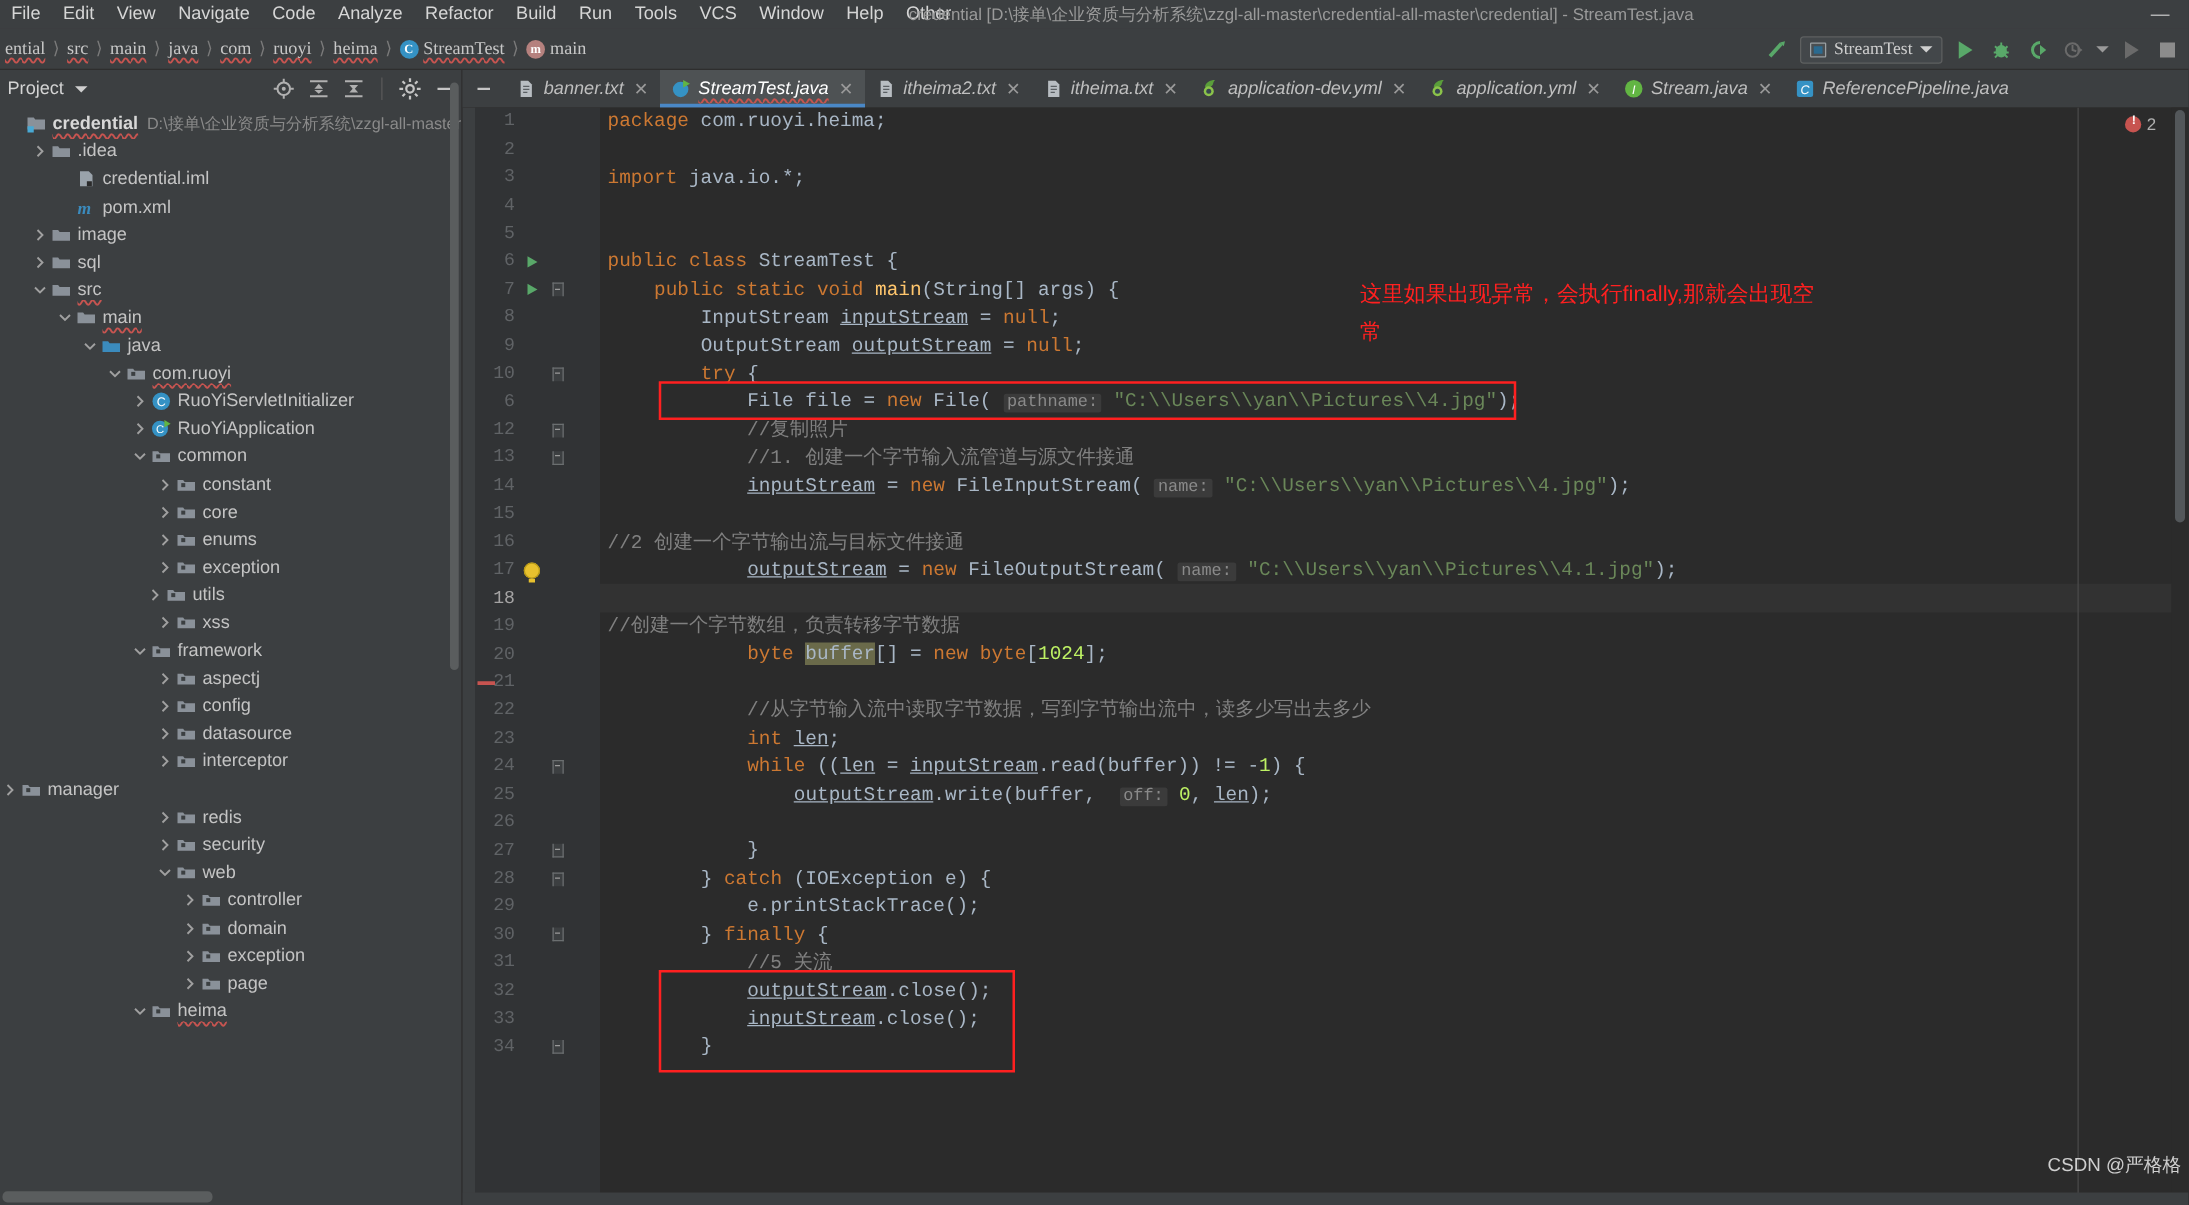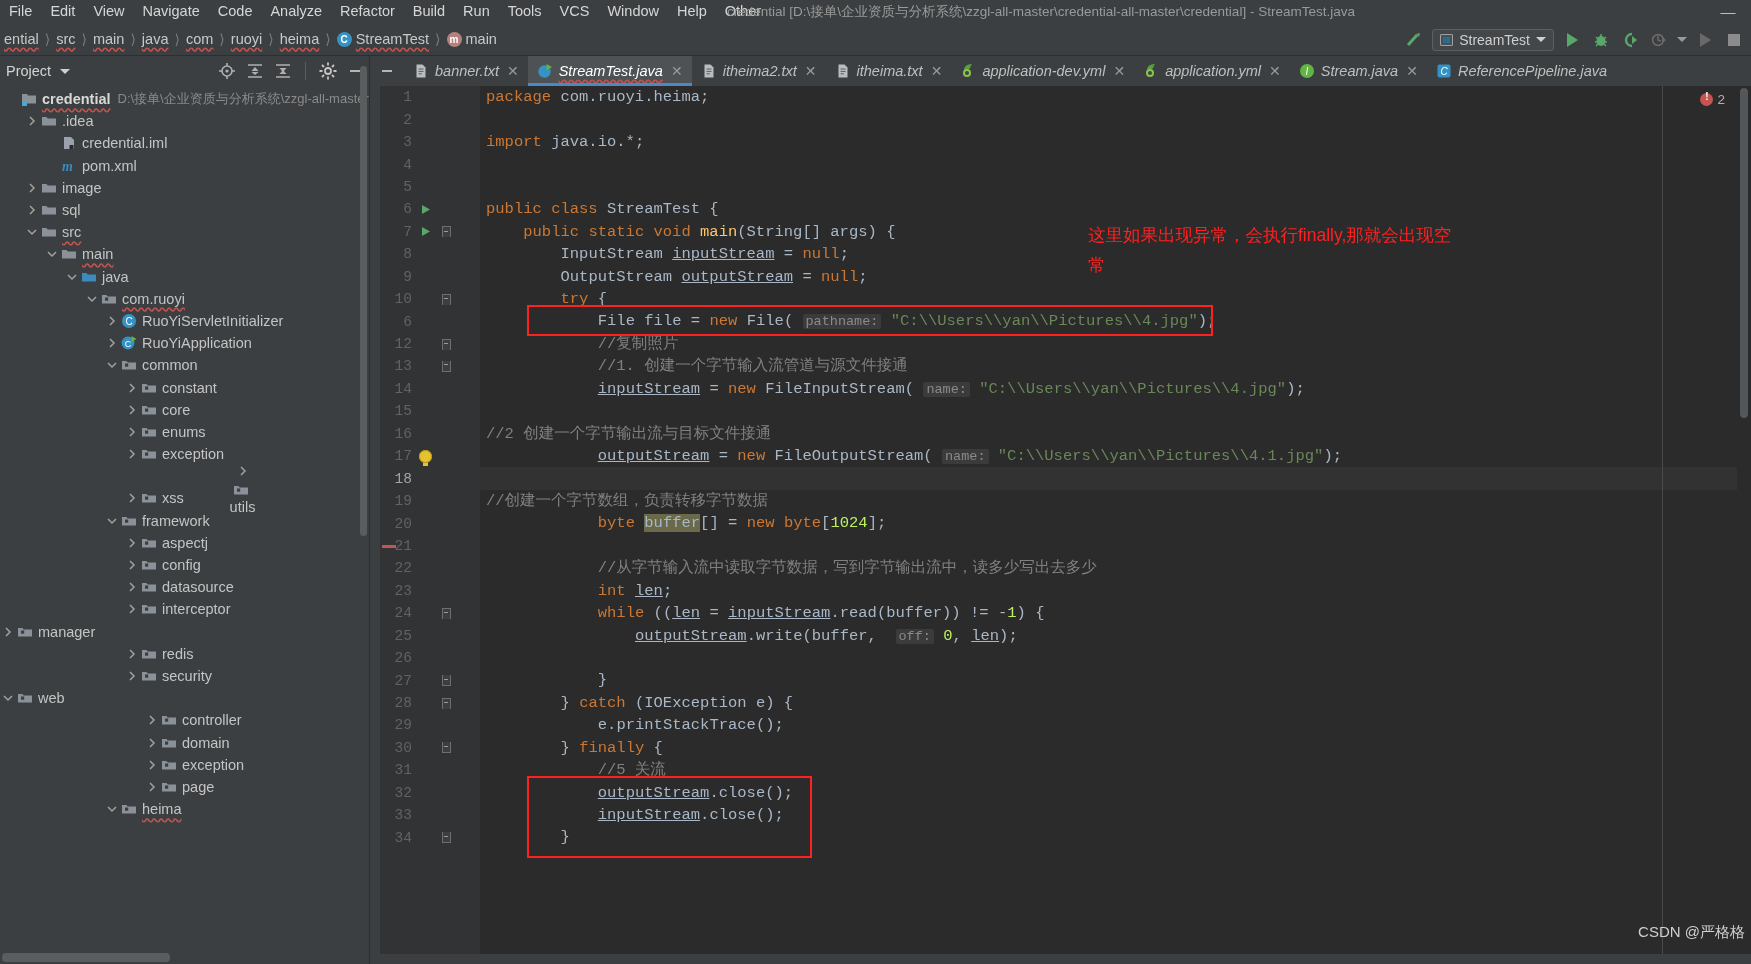--- a/index.html
+++ b/index.html
@@ -27,21 +27,21 @@
     font-size: 13.5px; color: #9a9a9a; white-space: nowrap;
   }
   .win-min {
     position: absolute; right: 8px; top: 0; width: 30px; height: 23px;
     color: #c0c0c0; font-size: 15px; text-align: center; line-height: 23px;
   }
 
   
   .navbar {
     height: 33px; background: #3c3f41; display: flex; align-items: center;
-    position: relative; flex: 0 0 33px; border-bottom: 1px solid #2e2e2e;
+    position: relative; flex: 0 0 33px; border-bottom: 1px solid #2e2e2e; font-family: Liberation Serif, serif;
   }
   .crumbs { display: flex; align-items: center; padding-left: 0px; }
   .crumb {
     font-size: 14.5px; color: #c8c8c8; padding: 0 4px; white-space: nowrap;
     position: relative; display: inline-flex; align-items: center; gap: 4px;
   }
   .crumb.squiggle > .ctext { text-decoration: underline wavy #c75450; text-underline-offset: 3px; }
   .crumb-sep { color: #7a7a7a; font-size: 14px; padding: 0 2px; }
   .crumb .badge {
     display: inline-block; width: 15px; height: 15px; border-radius: 50%;
@@ -543,21 +543,21 @@
               </svg>
             </span>
             <span class="ico">
               <svg width="16" height="16" viewBox="0 0 16 16">
                 <path d="M1 4 h4.5 l1.2 1.6 H15 v7 H1 Z" fill="#8a9199"></path>
                 <rect x="4" y="6.5" width="3.2" height="3.2" fill="#3b3f41"></rect>
               </svg>
             </span>
             <span class="lbl">exception</span>
           </div>
-          <div class="node" style="padding-left: 116px; flex-direction: column;">
+          <div class="node" style="padding-left: 116px;">
             <span class="arrow">
               <svg width="10" height="12" viewBox="0 0 10 12">
                 <path d="M3 2 L7 6 L3 10" stroke="#a0a0a0" stroke-width="1.5" fill="none"></path>
               </svg>
             </span>
             <span class="ico">
               <svg width="16" height="16" viewBox="0 0 16 16">
                 <path d="M1 4 h4.5 l1.2 1.6 H15 v7 H1 Z" fill="#8a9199"></path>
                 <rect x="4" y="6.5" width="3.2" height="3.2" fill="#3b3f41"></rect>
               </svg>
@@ -683,21 +683,21 @@
               </svg>
             </span>
             <span class="ico">
               <svg width="16" height="16" viewBox="0 0 16 16">
                 <path d="M1 4 h4.5 l1.2 1.6 H15 v7 H1 Z" fill="#8a9199"></path>
                 <rect x="4" y="6.5" width="3.2" height="3.2" fill="#3b3f41"></rect>
               </svg>
             </span>
             <span class="lbl">security</span>
           </div>
-          <div class="node" style="">
+          <div class="node" style="padding-left: 124px;">
             <span class="arrow">
               <svg width="12" height="10" viewBox="0 0 12 10">
                 <path d="M2 3 L6 7 L10 3" stroke="#a0a0a0" stroke-width="1.5" fill="none"></path>
               </svg>
             </span>
             <span class="ico">
               <svg width="16" height="16" viewBox="0 0 16 16">
                 <path d="M1 4 h4.5 l1.2 1.6 H15 v7 H1 Z" fill="#8a9199"></path>
                 <rect x="4" y="6.5" width="3.2" height="3.2" fill="#3b3f41"></rect>
               </svg>

